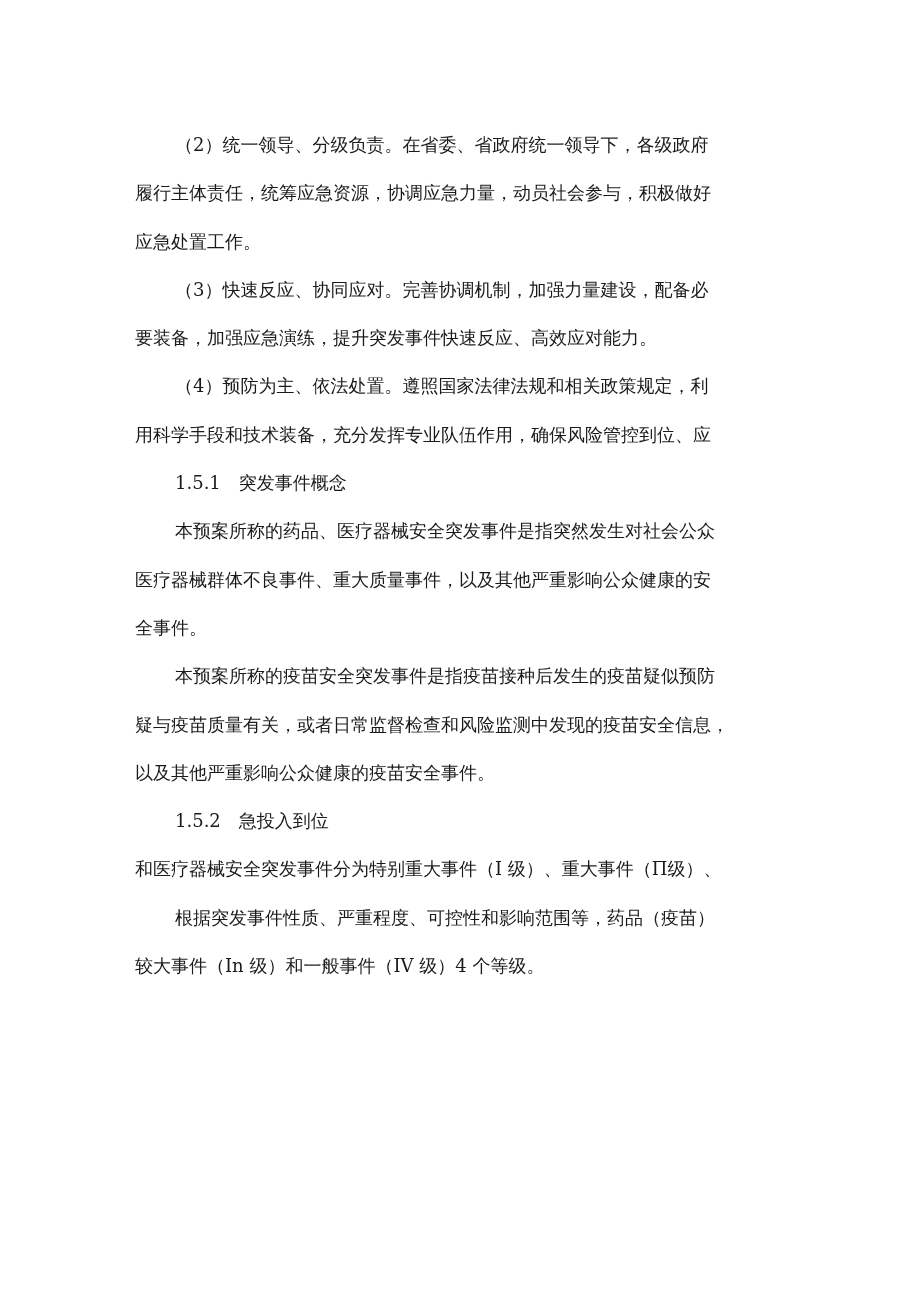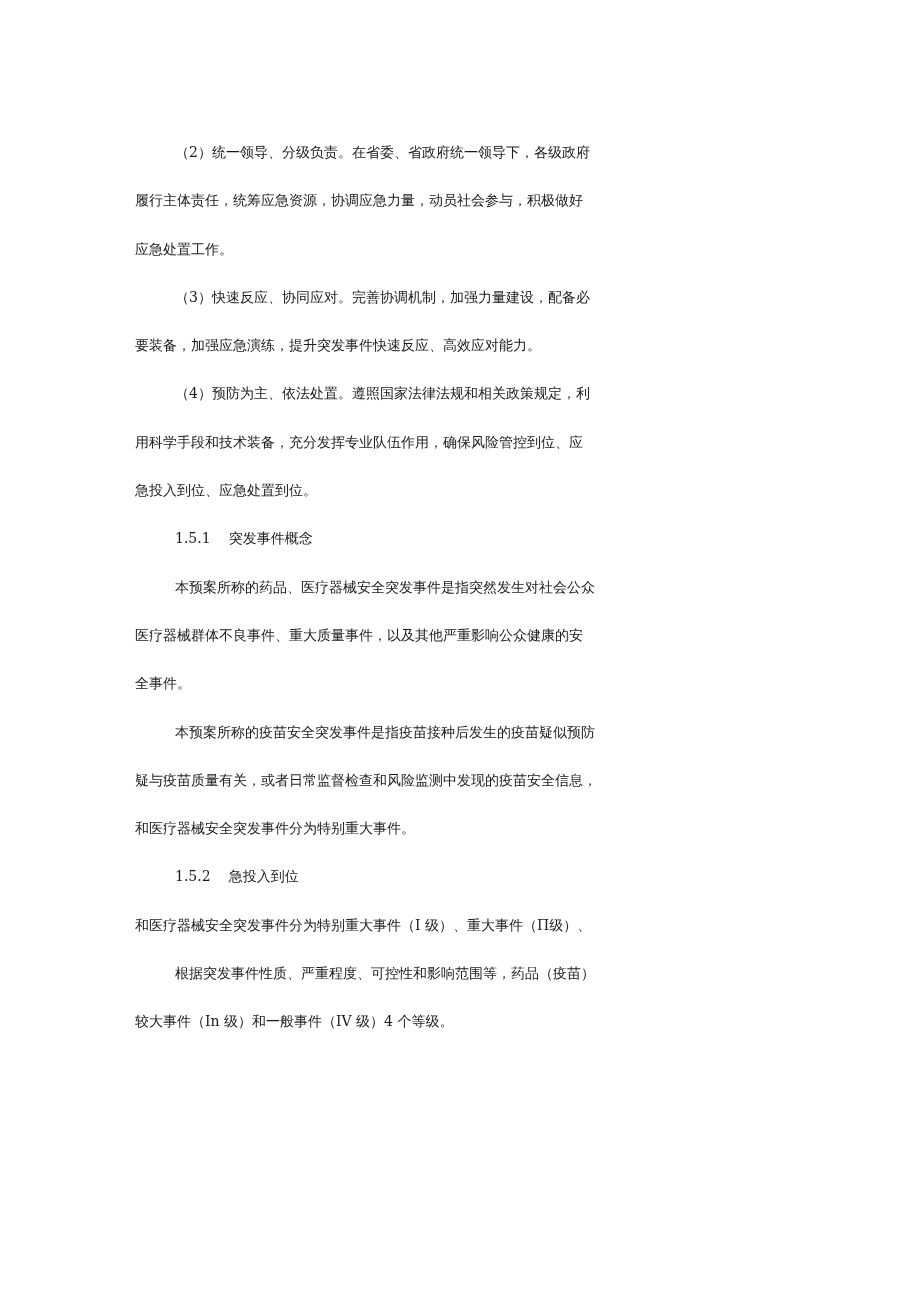--- a/index.html
+++ b/index.html
@@ -1,23 +1,23 @@
 <!DOCTYPE html>
 <html><head>
 <meta charset="utf-8">
 <style>
   html, body { margin: 0; padding: 0; background: #ffffff; }
   body { width: 920px; height: 1301px; position: relative; overflow: hidden; }
   .page {
     position: absolute;
     left: 135px;
-    top: 128px;
+    top: 121px;
     width: 646px;
     font-family: "DejaVu Serif", "Liberation Serif", serif;
-    font-size: 14px;
+    font-size: 18px;
     color: #1a1a1a;
     line-height: 48.3px;
   }
   .para { margin: 0; padding: 0; text-align: justify; text-align-last: left; }
   .heading { margin: 0; padding-left: 40px; }
   .heading .num { display: inline-block; margin-right: 18px; }
   .line { display: block; white-space: nowrap; }
 </style>
 </head>
 <body>
@@ -31,38 +31,37 @@
   </div>
 
   <div class="para">
     <span class="line" style="padding-left:40px">（3）快速反应、协同应对。完善协调机制，加强力量建设，配备必</span>
     <span class="line">要装备，加强应急演练，提升突发事件快速反应、高效应对能力。</span>
   </div>
 
   <div class="para">
     <span class="line" style="padding-left:40px">（4）预防为主、依法处置。遵照国家法律法规和相关政策规定，利</span>
     <span class="line">用科学手段和技术装备，充分发挥专业队伍作用，确保风险管控到位、应</span>
-    <span class="line">急投入到位、应急处置到位。</span>
   </div>
 
 
   <div class="heading">
     <span class="num">1.5.1</span><span>突发事件概念</span>
   </div>
 
   <div class="para">
     <span class="line" style="padding-left:40px">本预案所称的药品、医疗器械安全突发事件是指突然发生对社会公众</span>
     <span class="line">医疗器械群体不良事件、重大质量事件，以及其他严重影响公众健康的安</span>
     <span class="line">全事件。</span>
   </div>
 
   <div class="para">
     <span class="line" style="padding-left:40px">本预案所称的疫苗安全突发事件是指疫苗接种后发生的疫苗疑似预防</span>
     <span class="line">疑与疫苗质量有关，或者日常监督检查和风险监测中发现的疫苗安全信息，</span>
-    <span class="line">和医疗器械安全突发事件分为特别重大事件。</span>
+    <span class="line">以及其他严重影响公众健康的疫苗安全事件。</span>
   </div>
 
   <div class="heading">
     <span class="num">1.5.2</span><span>急投入到位</span>
   </div>
 
   <div class="para">
     <span class="line">和医疗器械安全突发事件分为特别重大事件（I 级）、重大事件（Π级）、</span>
     <span class="line" style="padding-left:40px">根据突发事件性质、严重程度、可控性和影响范围等，药品（疫苗）</span>
     <span class="line">较大事件（In 级）和一般事件（IV 级）4 个等级。</span>

